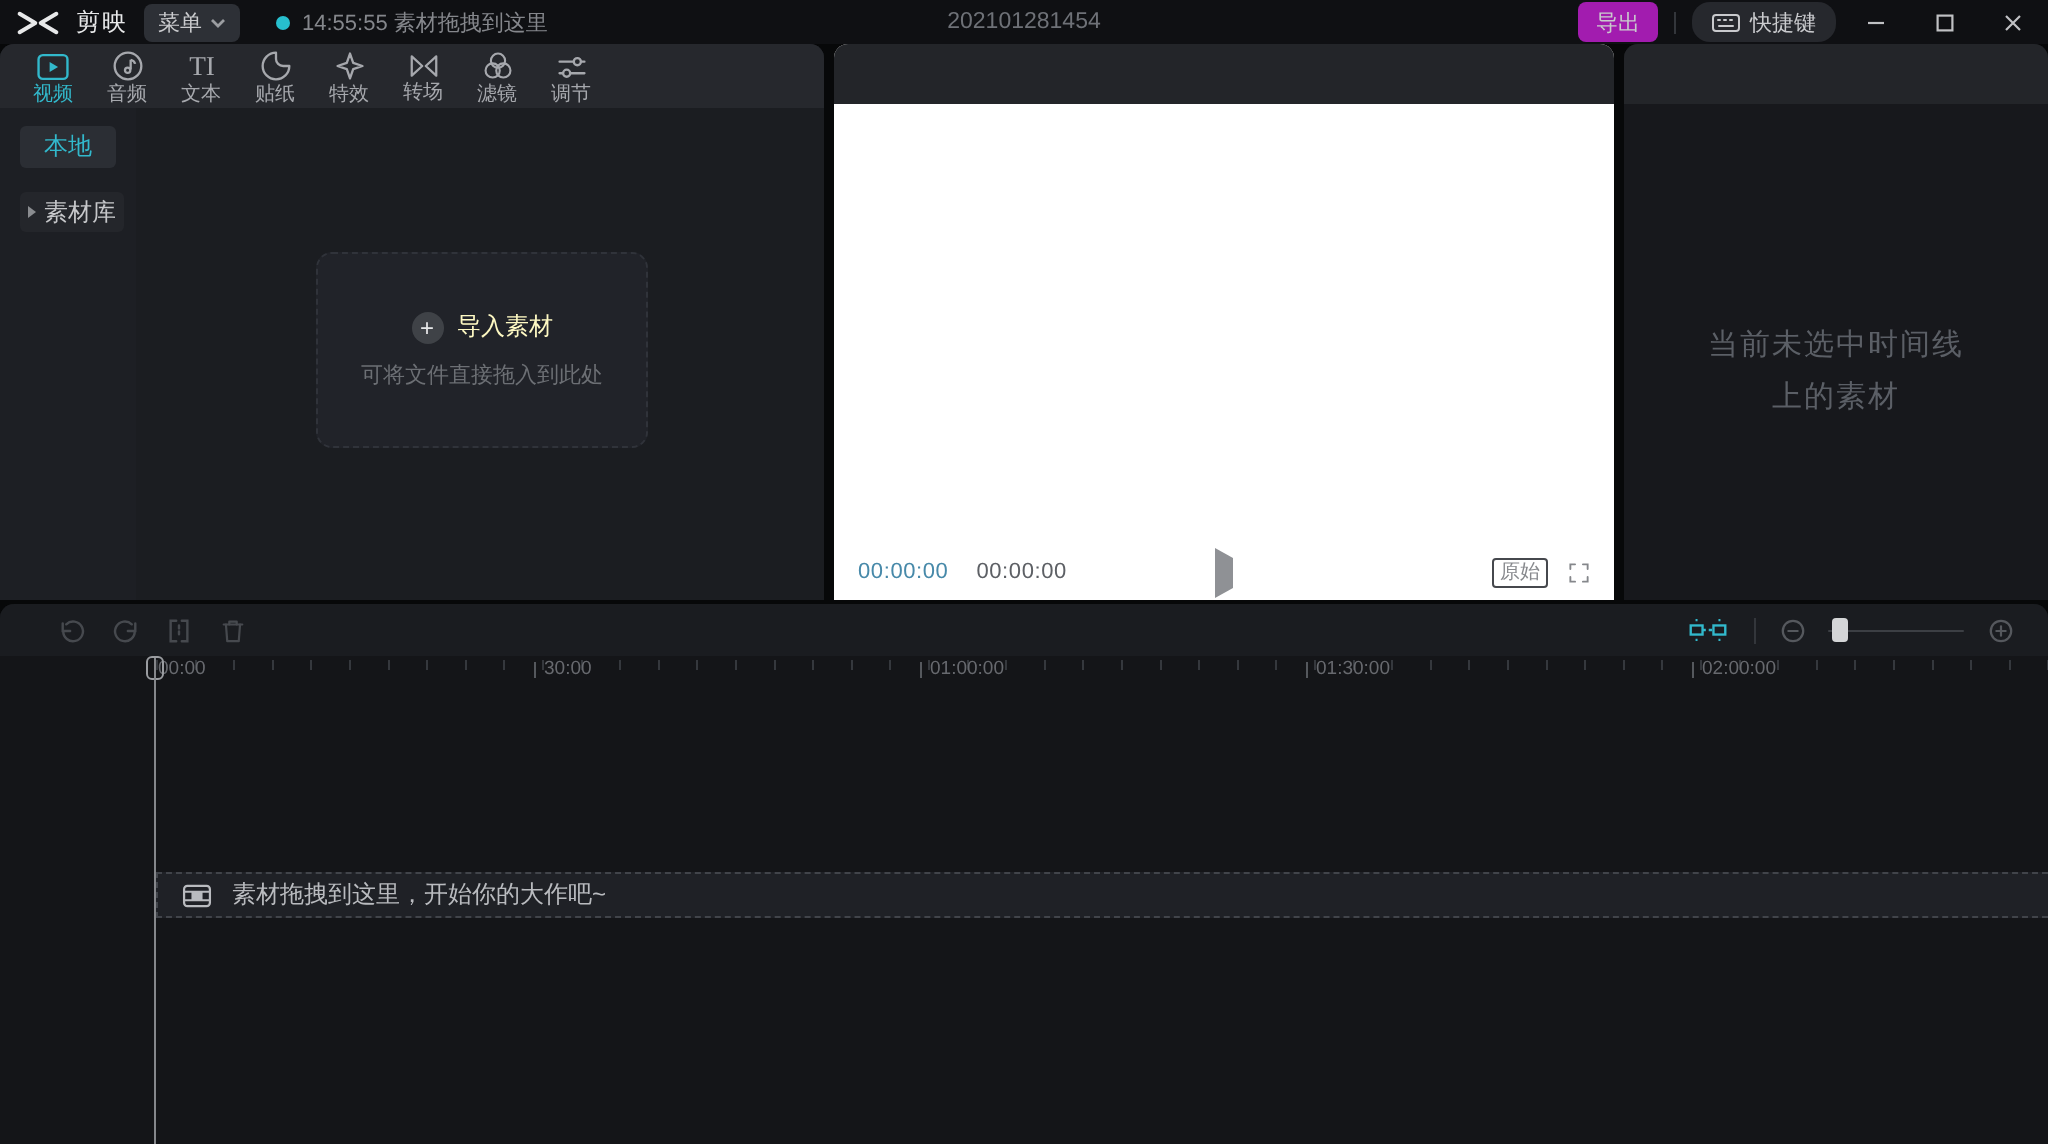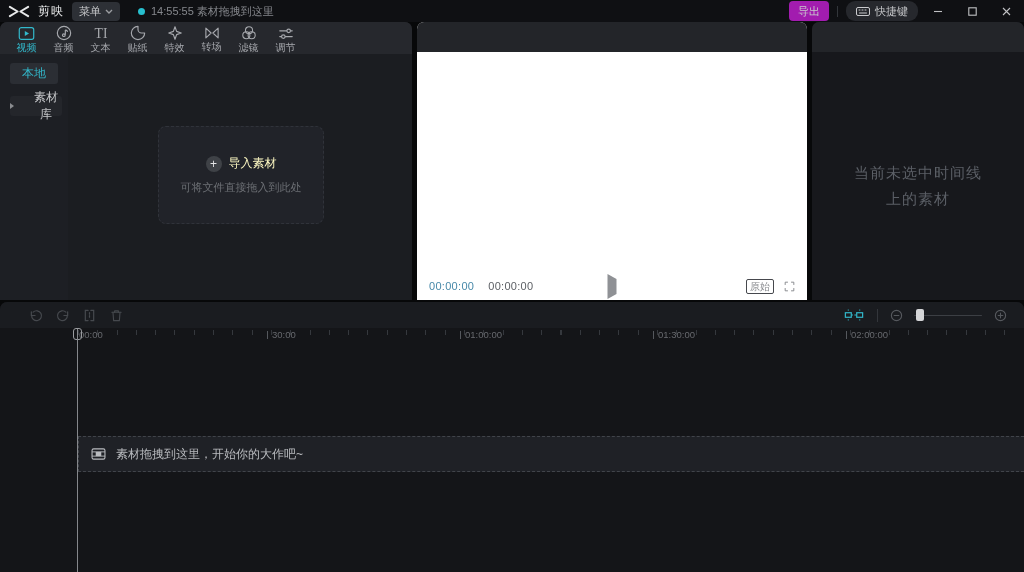--- a/index.html
+++ b/index.html
@@ -66,21 +66,21 @@
   .mtab.active { color:#32b9cc; }
   .media-body { flex:1; display:flex; }
   .media-rail { width:68px; padding:9px 0 0 10px; }
   .local-btn {
     width:48px; height:21px; background:#2b2e34; border:none; border-radius:3px;
     color:#32b9cc; font-size:12px; cursor:pointer; font-family:inherit;
   }
   .library-btn {
     margin-top:12px; width:52px; height:20px; background:#24262b; border:none; border-radius:3px;
     color:#c6c7ca; font-size:12px; cursor:pointer; font-family:inherit;
-    display:flex; align-items:center; justify-content:center; gap:16px;
+    display:flex; align-items:center; justify-content:center; gap:4px;
   }
   .caret-right {
     width:0; height:0; border-left:4px solid #8a8c90;
     border-top:3.5px solid transparent; border-bottom:3.5px solid transparent;
   }
   .media-content { flex:1; background:#1b1d21; position:relative; }
   .dropzone {
     position:absolute; left:90px; top:72px; width:166px; height:98px;
     background:#212329; border:1px dashed #30333a; border-radius:8px;
     display:flex; flex-direction:column; align-items:center; justify-content:center;
@@ -157,21 +157,21 @@
   }
   .rlabel {
     position:absolute; top:1px; font-size:9.5px; color:#67696e;
     display:flex; align-items:center; gap:4px; white-space:nowrap;
   }
   .rlabel::before { content:""; width:1px; height:8px; background:#55585d; }
   .rlabel.first::before { display:none; }
 
   .tl-tracks { position:absolute; top:40px; bottom:0; left:0; right:0; }
   .drop-strip {
-    position:absolute; left:78px; right:0; top:94px; height:36px;
+    position:absolute; left:78px; right:0; top:94px; height:23px;
     background:#1f2126; border:1px dashed #41444a; border-right:none;
     display:flex; align-items:center; gap:10px; padding-left:12px; cursor:pointer;
   }
   .strip-text { color:#b9bbbf; font-size:12px; }
 
   .playhead { position:absolute; left:72px; top:26px; bottom:0; width:12px; cursor:ew-resize; }
   .ph-line { position:absolute; left:5px; top:1px; bottom:0; width:1px; background:#85878b; }
   .ph-handle {
     position:absolute; left:1px; top:0; width:9px; height:12px;
     border:1.5px solid #9a9ca0; border-radius:3px; background:transparent;
@@ -197,20 +197,21 @@
         <span>菜单</span>
         <svg width="8" height="5" viewBox="0 0 8 5" fill="none" stroke="#9b9da1" stroke-width="1.4">
             <path d="M1 1 L4 4 L7 1"></path>
           </svg>
       </button>
       <span class="autosave">
         <span class="dot"></span>
         <span class="autosave-text">14:55:55 素材拖拽到这里</span>
       </span>
     </div>
+    <div class="tb-center">202101281454</div>
     <div class="tb-right">
       <button class="export-btn">导出</button>
       <span class="tb-sep"></span>
       <button class="shortcut-btn">
         <svg width="14" height="9" viewBox="0 0 14 9" fill="none" stroke="#c9cacd" stroke-width="1">
           <rect x="0.5" y="0.5" width="13" height="8" rx="1.5"></rect>
           <path d="M3 3 h1 M6 3 h1 M9 3 h1 M3.5 6 h7" stroke-linecap="round"></path>
         </svg>
         <span>快捷键</span>
       </button>

